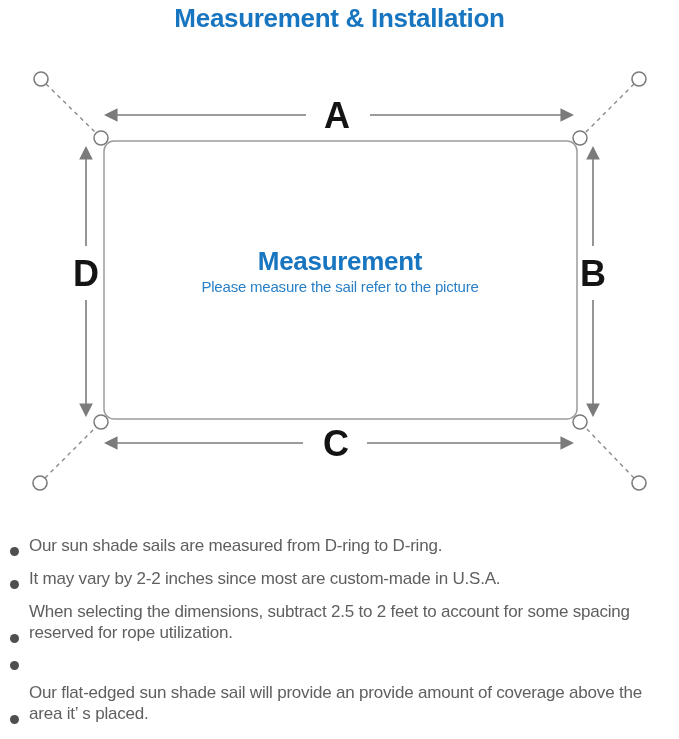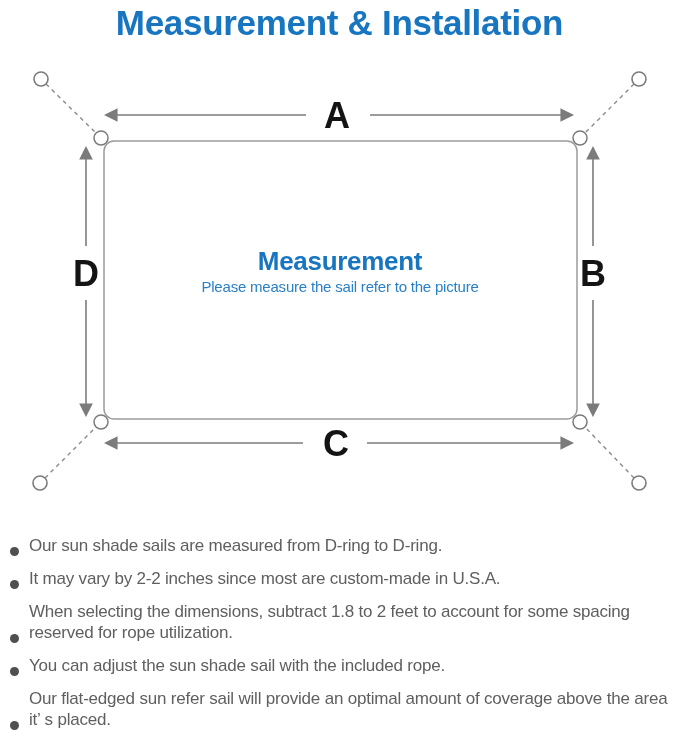--- a/index.html
+++ b/index.html
@@ -6,21 +6,21 @@
   body {
     width:679px; height:739px;
     background:var(--bg, #fff);
     font-family:"Liberation Sans", sans-serif;
     position:relative; overflow:hidden;
   }
   .page { position:absolute; inset:0; }
   .title {
     position:absolute; top:3px; left:0; width:679px;
     margin:0; text-align:center;
-    font-size:35px; font-weight:bold; letter-spacing:-0.3px;
+    font-size:26px; font-weight:bold; letter-spacing:-0.3px;
     color:var(--blue, #1875C0);
   }
   .diagram { position:absolute; top:60px; left:0; }
 
   
   .dash   { stroke:var(--dash,#8a8a8a); stroke-width:1.4; stroke-dasharray:4 4; fill:none; }
   .anchor { fill:#fff; stroke:var(--line,#7b7b7b); stroke-width:1.6; }
   .ring   { fill:#fff; stroke:var(--line,#7b7b7b); stroke-width:1.5; }
   .sail   { fill:none; stroke:var(--border,#9c9c9c); stroke-width:1.5; }
   .dim    { stroke:var(--line,#7b7b7b); stroke-width:1.6; fill:none; }
@@ -103,25 +103,24 @@
     <li>
       <span class="dot"></span>
       <span>Our sun shade sails are measured from D-ring to D-ring.</span>
     </li>
     <li>
       <span class="dot"></span>
       <span>It may vary by 2-2 inches since most are custom-made in U.S.A.</span>
     </li>
     <li>
       <span class="dot"></span>
-      <span>When selecting the dimensions, subtract 1.8 to 2 feet to account for some spacing reserved for rope utilization.</span>
+      <span>When selecting the dimensions, subtract 2.5 to 2 feet to account for some spacing reserved for rope utilization.</span>
     </li>
     <li>
       <span class="dot"></span>
-      <span>You can adjust the sun shade sail with the included rope.</span>
     </li>
     <li>
       <span class="dot"></span>
-      <span>Our flat-edged sun refer sail will provide an optimal amount of coverage above the area it’ s placed.</span>
+      <span>Our flat-edged sun shade sail will provide an provide amount of coverage above the area it’ s placed.</span>
     </li>
   </ul>
 
 </div>
 
 </body></html>

